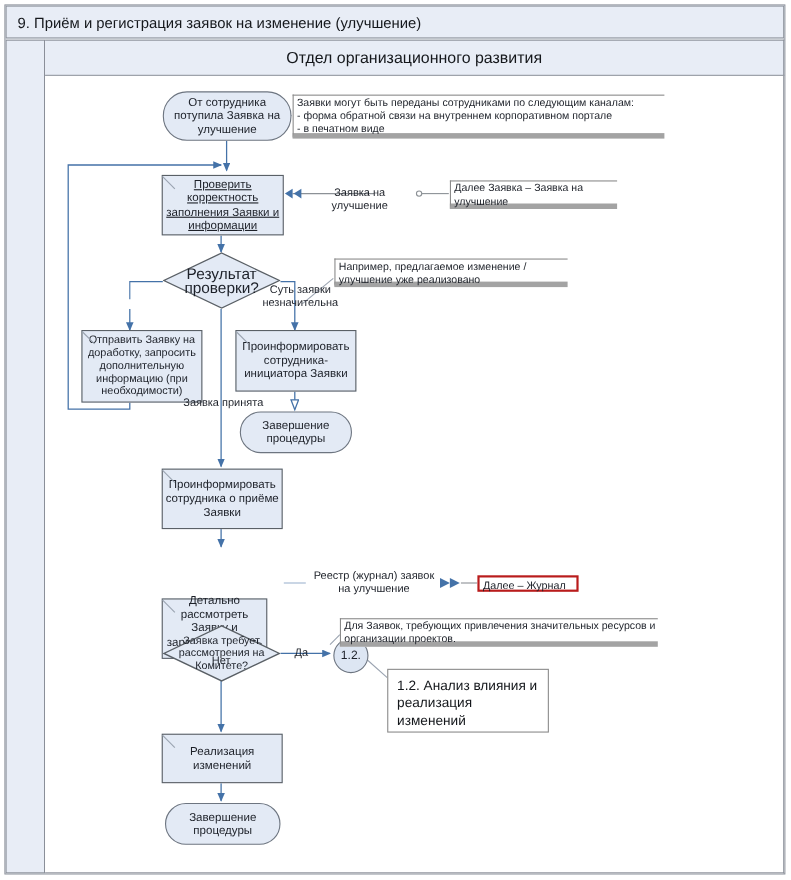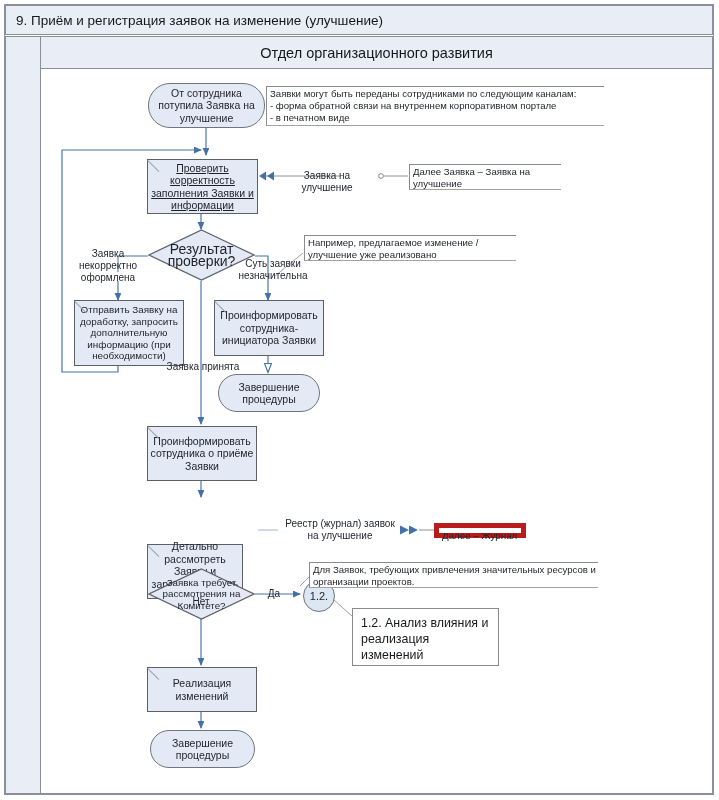--- a/index.html
+++ b/index.html
@@ -29,22 +29,22 @@
   .diamond-wrap{position:absolute;}
   .diamond-wrap svg{position:absolute;left:0;top:0;}
   .diamond-label{position:absolute;left:0;top:0;width:100%;height:100%;display:flex;align-items:center;justify-content:center;
                  text-align:center;font-size:14px;line-height:12.4px;color:#1d2129;}
   .offpage{position:absolute;border-radius:50%;background:#dde6f3;border:1.2px solid #6d7580;display:flex;align-items:center;justify-content:center;
            font-size:11px;color:#1d2129;}
 
   
   .note{position:absolute;box-sizing:border-box;font-size:9.6px;line-height:12.2px;color:#1d2129;padding:1px 2px 1px 3px;
         border-left:1px solid #8b8b8b;border-top:1px solid #8b8b8b;border-right:1px solid #8b8b8b;border-bottom:1px solid #8b8b8b;background:#fff;}
-  .note.open{border-left:1px solid #8b8b8b;border-top:1px solid #8b8b8b;border-right:none;border-bottom:1px solid #a3a3a3;}
-  .note.boxed{border:5px solid #b91c1c;}
+  .note.open{border-left:1px solid #8b8b8b;border-top:1px solid #8b8b8b;border-right:none;border-bottom:5px solid #a3a3a3;}
+  .note.boxed{border:2px solid #b91c1c;}
   .note-big{position:absolute;box-sizing:border-box;border:1px solid #8b8b8b;background:#fff;font-size:12.4px;line-height:16px;
             color:#15181c;padding:6px 8px;}
 
   .elabel{position:absolute;font-size:10px;line-height:12px;color:#1d2129;text-align:center;}
 </style>
 </head>
 <body>
 
 <div id="root">
 
@@ -171,21 +171,20 @@
 
   <div class="offpage" style="left:303px;top:580px;width:30px;height:30px;">1.2.</div>
 
   <div class="node proc" style="left:147px;top:667px;width:110px;height:45px;">
     <span class="corner"></span>
     <span>Реализация изменений</span>
   </div>
 
   <div class="node term" style="left:150px;top:730px;width:105px;height:38px;">Завершение процедуры</div>
 
-  <div class="elabel" style="left:68px;top:248px;width:80px;">Заявка некорректно оформлена</div>
 
   <div class="elabel" style="left:230px;top:258px;width:86px;">Суть заявки незначительна</div>
 
   <div class="elabel" style="left:158px;top:361px;width:90px;">Заявка принята</div>
 
   <div class="elabel" style="left:277px;top:170px;width:100px;">Заявка на улучшение</div>
 
   <div class="elabel" style="left:281px;top:518px;width:118px;">Реестр (журнал) заявок на улучшение</div>
 
   <div class="elabel" style="left:264px;top:588px;width:20px;">Да</div>

